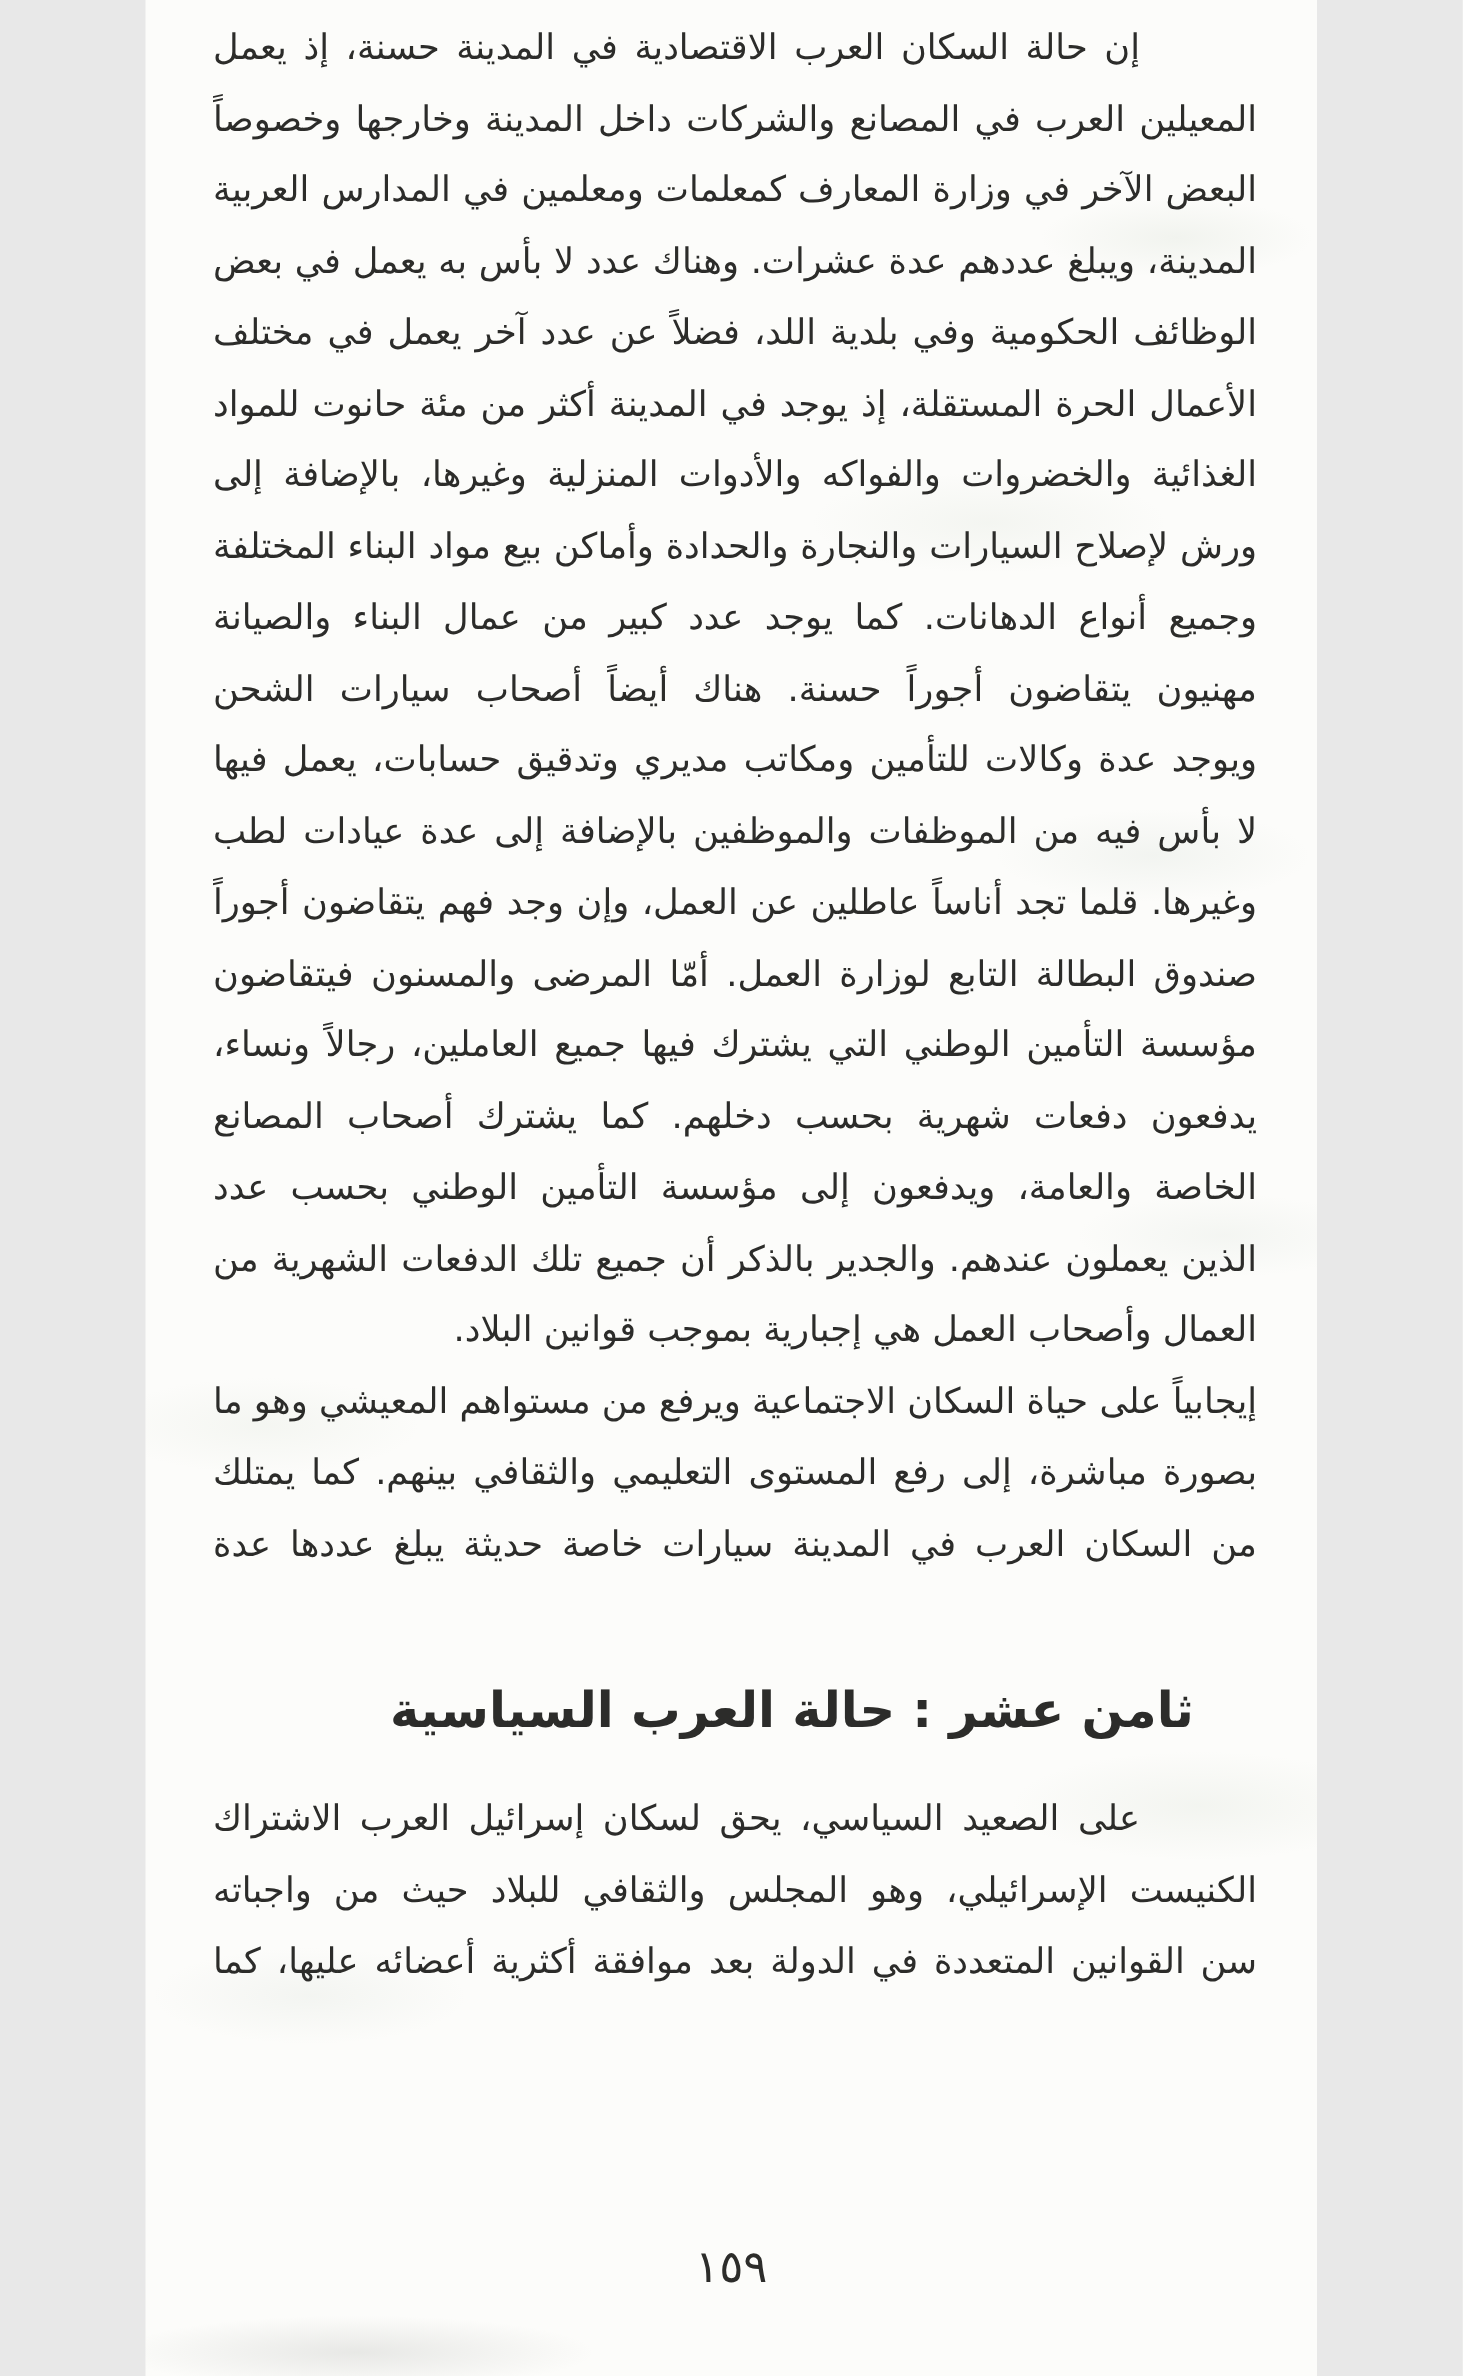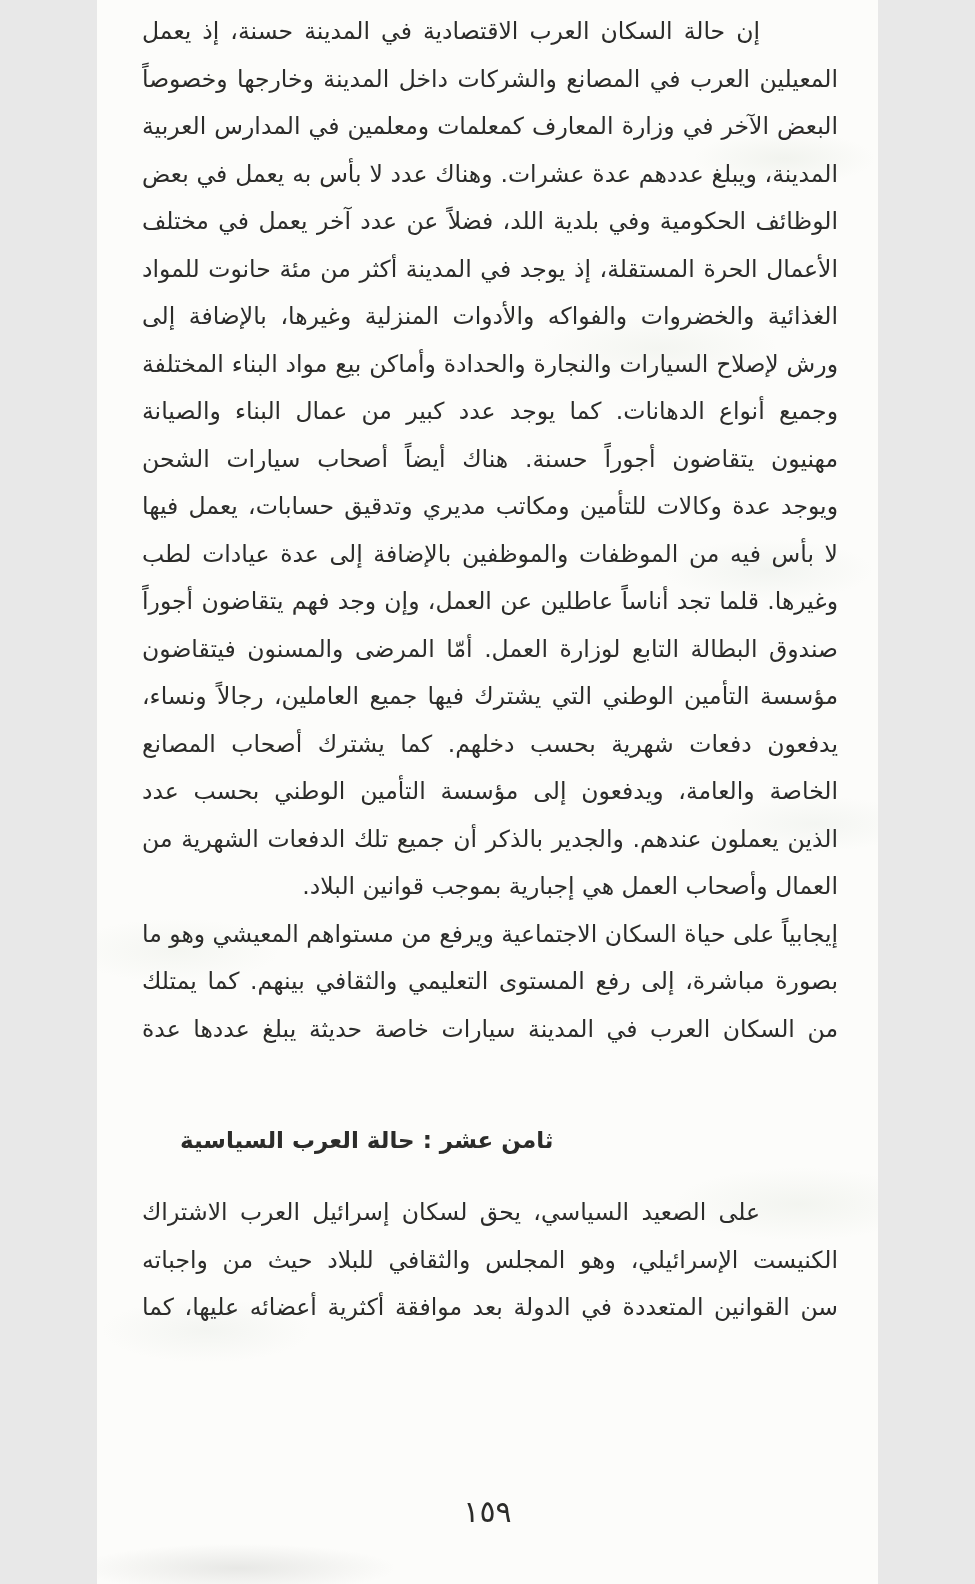--- a/index.html
+++ b/index.html
@@ -45,23 +45,23 @@
     overflow: hidden;
   }
   .line.first { padding-right: 78px; }
   .line.last { text-align-last: right; }
   .heading {
     position: relative;
     right: -38px;
     margin: 63px 0 0 0;
     height: 48px;
     line-height: 48px;
-    font-size: 23px;
+    font-size: 33px;
     font-weight: bold;
-    text-align: left;
+    text-align: center;
   }
   .para.p3 { margin-top: 25px; }
   .pagenum {
     position: absolute;
     top: 1488px;
     left: 0;
     right: 0;
     height: 48px;
     line-height: 48px;
     text-align: center;

